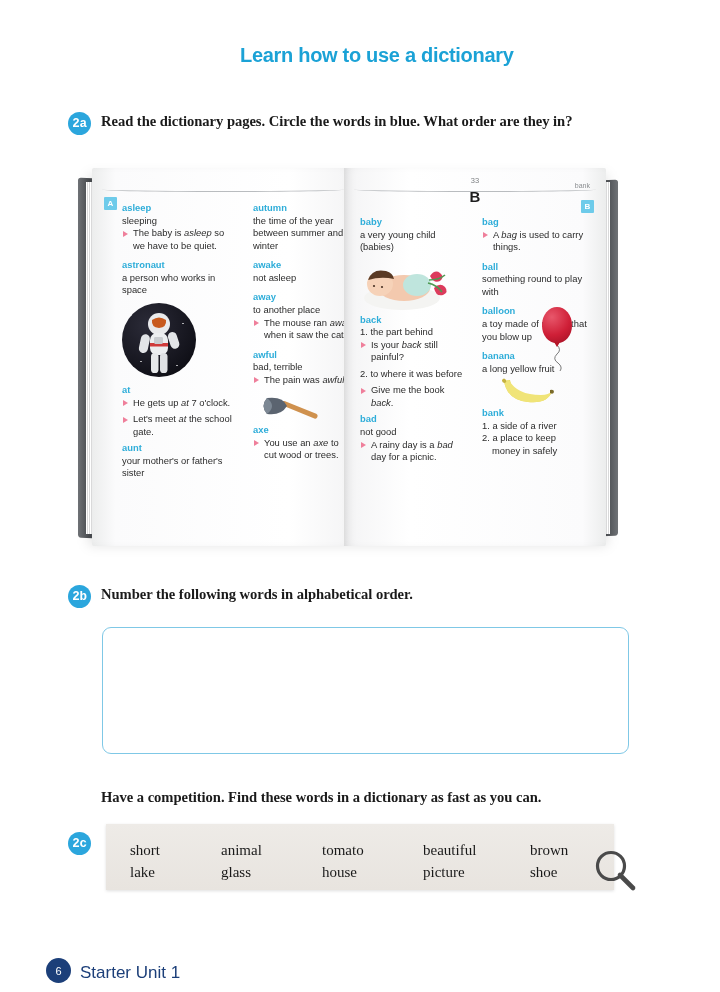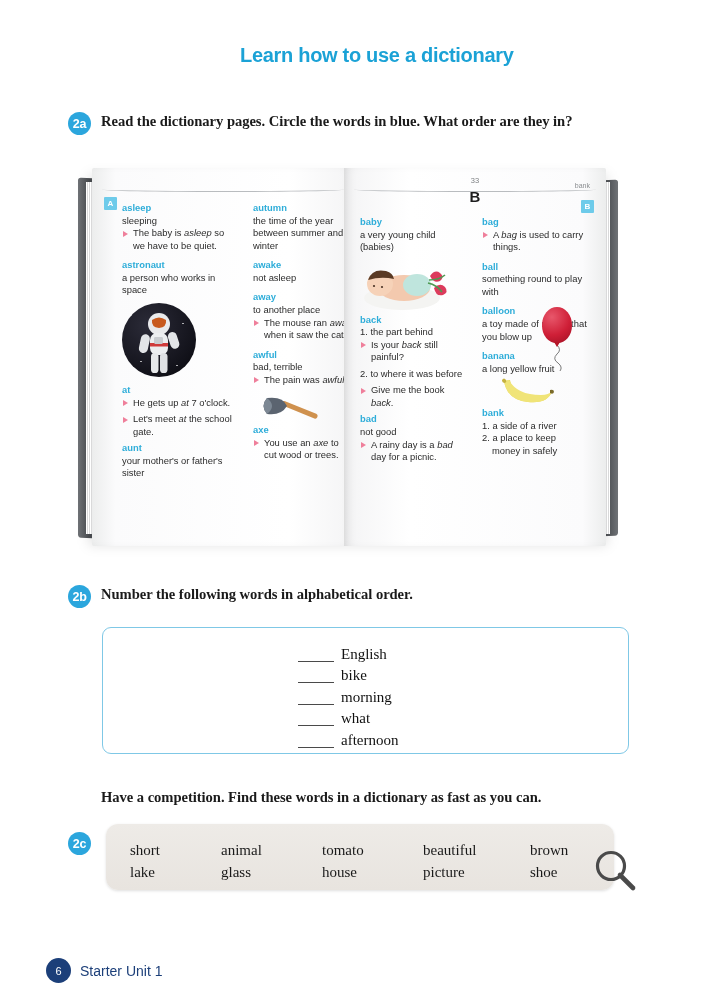--- a/index.html
+++ b/index.html
@@ -34,21 +34,21 @@
     font-weight:bold; font-size:20px; color:#1ba2d6;
     letter-spacing:-0.3px;
   }
 
   
   .exnum {
     position:absolute;
     width:23px; height:23px; border-radius:50%;
     background:#2ba6dd;
     color:#ffffff;
-    font-family:Liberation Sans, sans-serif;
+    font-family:Liberation Mono, monospace;
     font-weight:bold; font-size:12.5px;
     display:flex; align-items:center; justify-content:center;
     letter-spacing:-0.3px;
   }
   .instr {
     position:absolute;
     font-family:"Liberation Serif", serif;
     font-weight:bold; font-size:14.6px; color:#1a1a1a;
     line-height:1.42;
     letter-spacing:-0.05px;
@@ -175,37 +175,37 @@
     text-align:center; font-family:"Liberation Serif", serif;
     font-style:italic; font-size:13px; color:#1a1a1a; line-height:15px;
     margin-right:7px;
   }
   .wb-word { font-family:"Liberation Serif", serif; font-size:15px; color:#111111; line-height:15px; }
 
   
   .greybox {
     position:absolute; left:106px; top:824px; width:508px; height:66px;
     background:linear-gradient(to bottom,#eeebe7,#e8e4df);
-    border-radius:12px;
+    border-radius:0;
     box-shadow:0 1px 3px rgba(0,0,0,0.13);
   }
   .gb-col { position:absolute; top:15px; font-family:"Liberation Serif", serif; font-size:15px; color:#1a1a1a; line-height:22px; }
   .magnifier { position:absolute; left:592px; top:847px; }
 
   
   .footpage {
     position:absolute; left:46px; top:958px;
     width:25px; height:25px; border-radius:50%;
     background:#1c3f79; color:#ffffff;
     font-family:"Liberation Sans", sans-serif; font-size:11px;
     display:flex; align-items:center; justify-content:center;
   }
   .foottext {
     position:absolute; left:80px; top:963px;
-    font-family:"Liberation Sans", sans-serif; font-size:14px; color:#1c3f79;
+    font-family:"Liberation Sans", sans-serif; font-size:17px; color:#1c3f79;
   }
 </style>
 </head>
 <body>
 
 <div class="header">
   <div class="unit-title">Learn how to use a dictionary</div>
 </div>
 
 <div class="exnum" style="left:68px; top:112px;">2a</div>
@@ -362,42 +362,20 @@
       <div class="sense">1. a side of a river</div>
       <div class="sense">2. a place to keep<span class="ind">money in safely</span></div>
     </div>
   </div>
 </div>
 
 <div class="exnum" style="left:68px; top:585px;">2b</div>
 <div class="instr" style="left:101px; top:584px; width:520px;">Number the following words in alphabetical order.</div>
 
 <div class="wordbox">
-  <div class="wb-col" style="left:195px;">
-    <div class="wb-row">
-        <span class="wb-line"></span>
-        <span class="wb-word">English</span>
-      </div>
-    <div class="wb-row">
-        <span class="wb-line"></span>
-        <span class="wb-word">bike</span>
-      </div>
-    <div class="wb-row">
-        <span class="wb-line"></span>
-        <span class="wb-word">morning</span>
-      </div>
-    <div class="wb-row">
-        <span class="wb-line"></span>
-        <span class="wb-word">what</span>
-      </div>
-    <div class="wb-row">
-        <span class="wb-line"></span>
-        <span class="wb-word">afternoon</span>
-      </div>
-  </div>
 </div>
 
 <div class="exnum" style="left:68px; top:788px;margin-top:44px;">2c</div>
 <div class="instr" style="left:101px; top:787px; width:540px;">Have a competition. Find these words in a dictionary as fast as you can.</div>
 
 <div class="greybox">
   <div class="gb-col" style="left:24px;">
     <div>short</div>
     <div>lake</div>
   </div>

